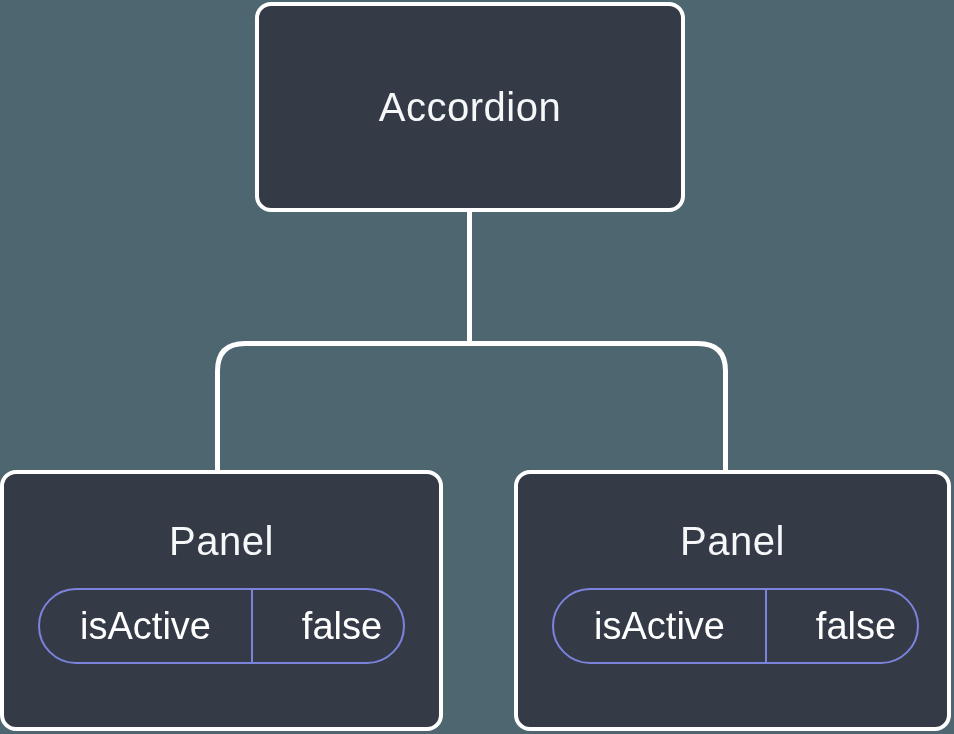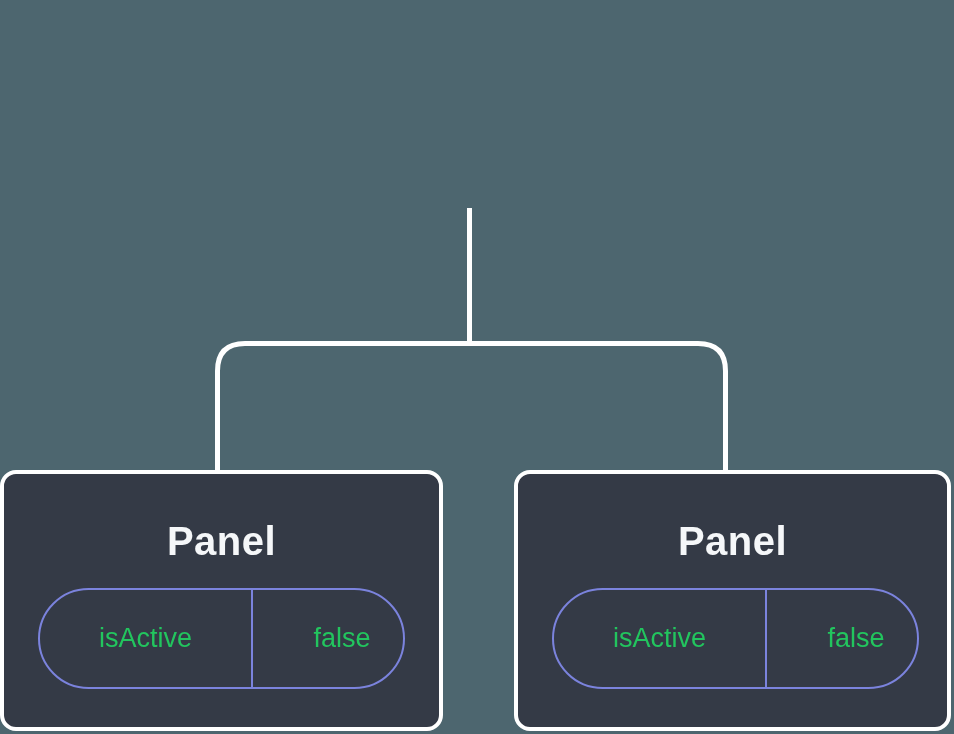--- a/index.html
+++ b/index.html
@@ -62,37 +62,37 @@
     height: 261px;
   }
   .panel-title {
     position: absolute;
     left: 0;
     top: 45px;
     width: 100%;
     text-align: center;
     color: #F5F7F9;
     font-size: 40px;
-    font-weight: 700;
+    font-weight: 400;
     line-height: 44px;
     letter-spacing: 0.5px;
   }
   .pill {
     position: absolute;
     left: 34px;
     top: 114px;
     width: 367px;
-    height: 101px;
+    height: 76px;
     box-sizing: border-box;
     border: 2.5px solid #7B83DD;
     border-radius: 52px;
     display: flex;
     align-items: stretch;
-    color: #22c55e;
-    font-size: 27px;
+    color: #ffffff;
+    font-size: 38px;
   }
   .pill-key {
     flex: 0 0 211px;
     border-right: 2.5px solid #7B83DD;
     display: flex;
     align-items: center;
     justify-content: center;
   }
   .pill-value {
     flex: 1 1 auto;
@@ -105,20 +105,23 @@
 </head>
 <body>
 
 <div class="canvas">
 
   <svg class="connectors" viewBox="0 0 954 734" xmlns="http://www.w3.org/2000/svg" aria-hidden="true">
     <path d="M 469.5 208 L 469.5 346" fill="none" stroke="#FFFFFF" stroke-width="5"></path>
     <path d="M 217.5 471 L 217.5 371 Q 217.5 343.5 245 343.5 L 698 343.5 Q 725.5 343.5 725.5 371 L 725.5 471" fill="none" stroke="#FFFFFF" stroke-width="5"></path>
   </svg>
 
+  <div class="node node-root">
+    <span class="node-title">Accordion</span>
+  </div>
 
   <div class="node node-panel-left">
     <div class="panel-title">Panel</div>
     <div class="pill">
       <span class="pill-key">isActive</span>
       <span class="pill-value">false</span>
     </div>
   </div>
 
   <div class="node node-panel-right">

